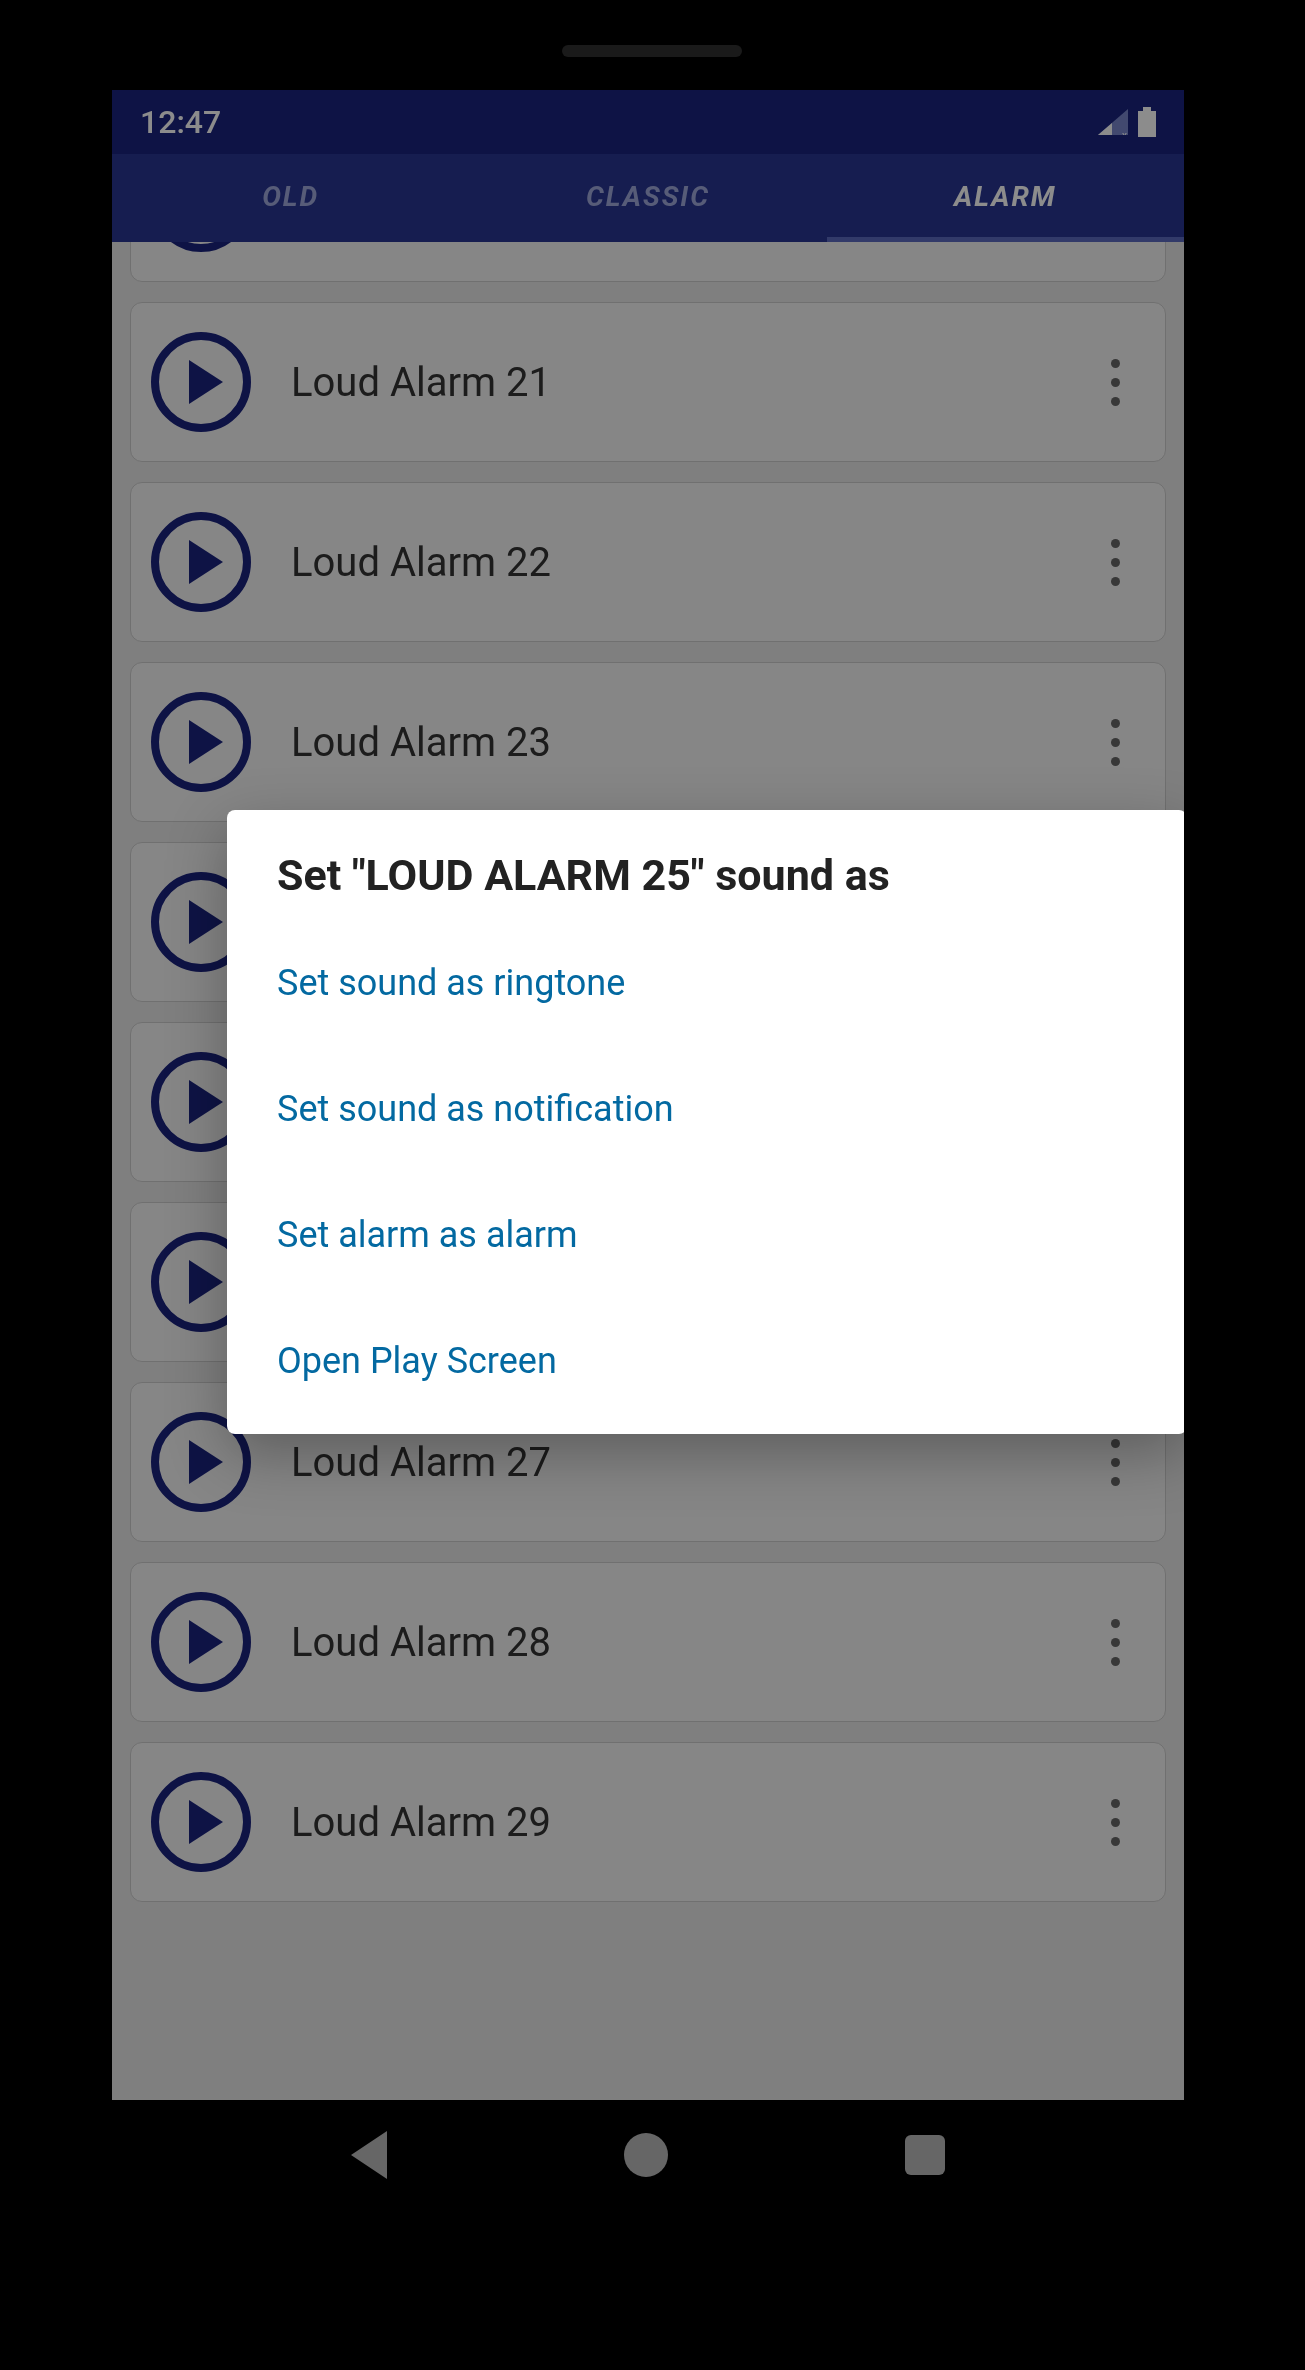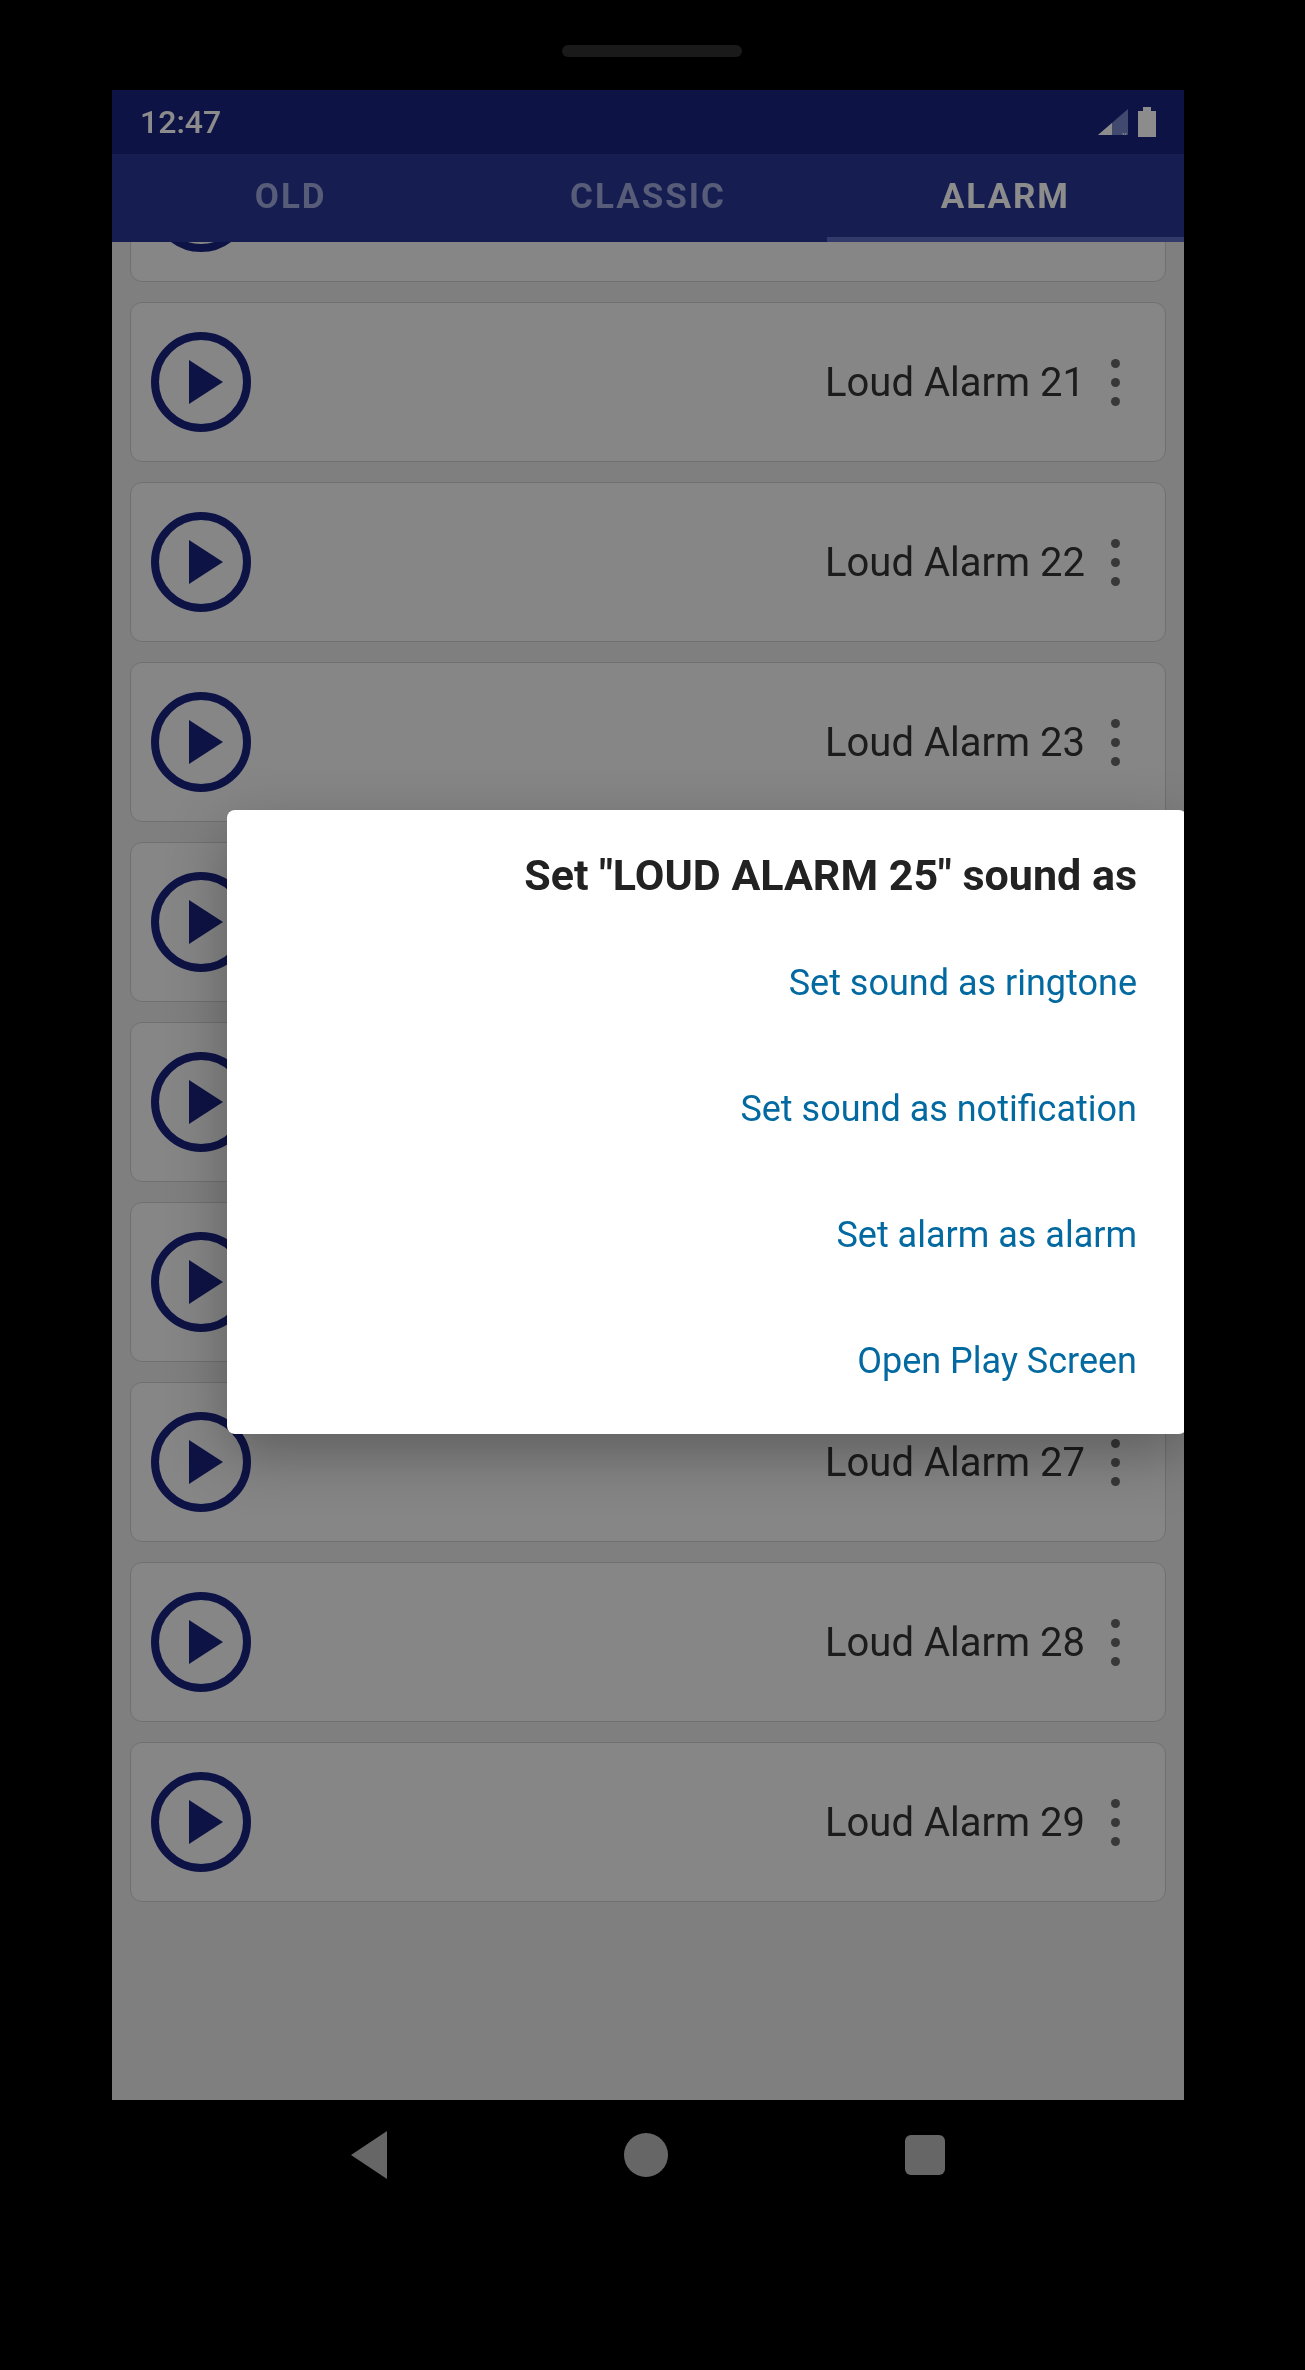--- a/index.html
+++ b/index.html
@@ -27,21 +27,20 @@
   }
   
   .screen {
     position: absolute;
     left: 40px;
     top: 60px;
     width: 1072px;
     height: 2120px;
     background: #e8e8e8;
     overflow: hidden;
-    text-align: right;
   }
   
   .status-bar {
     height: 64px;
     background: #1a237e;
     display: flex;
     align-items: center;
     justify-content: space-between;
     padding: 0 28px;
     color: #fff;
@@ -55,25 +54,26 @@
     background: #283593;
     display: flex;
     border-bottom: 4px solid #283593;
   }
   .tab {
     flex: 1;
     display: flex;
     align-items: center;
     justify-content: center;
     color: #9fa8da;
-    font-size: 35px;
+    font-size: 28px;
     font-weight: 700;
     letter-spacing: 2px;
     cursor: pointer;
     position: relative;
+    font-style: italic;
   }
   .tab.active { color: #fff; }
   .tab.active::after {
     content: '';
     position: absolute;
     bottom: -4px;
     left: 0;
     right: 0;
     height: 5px;
     background: #5c6bc0;

